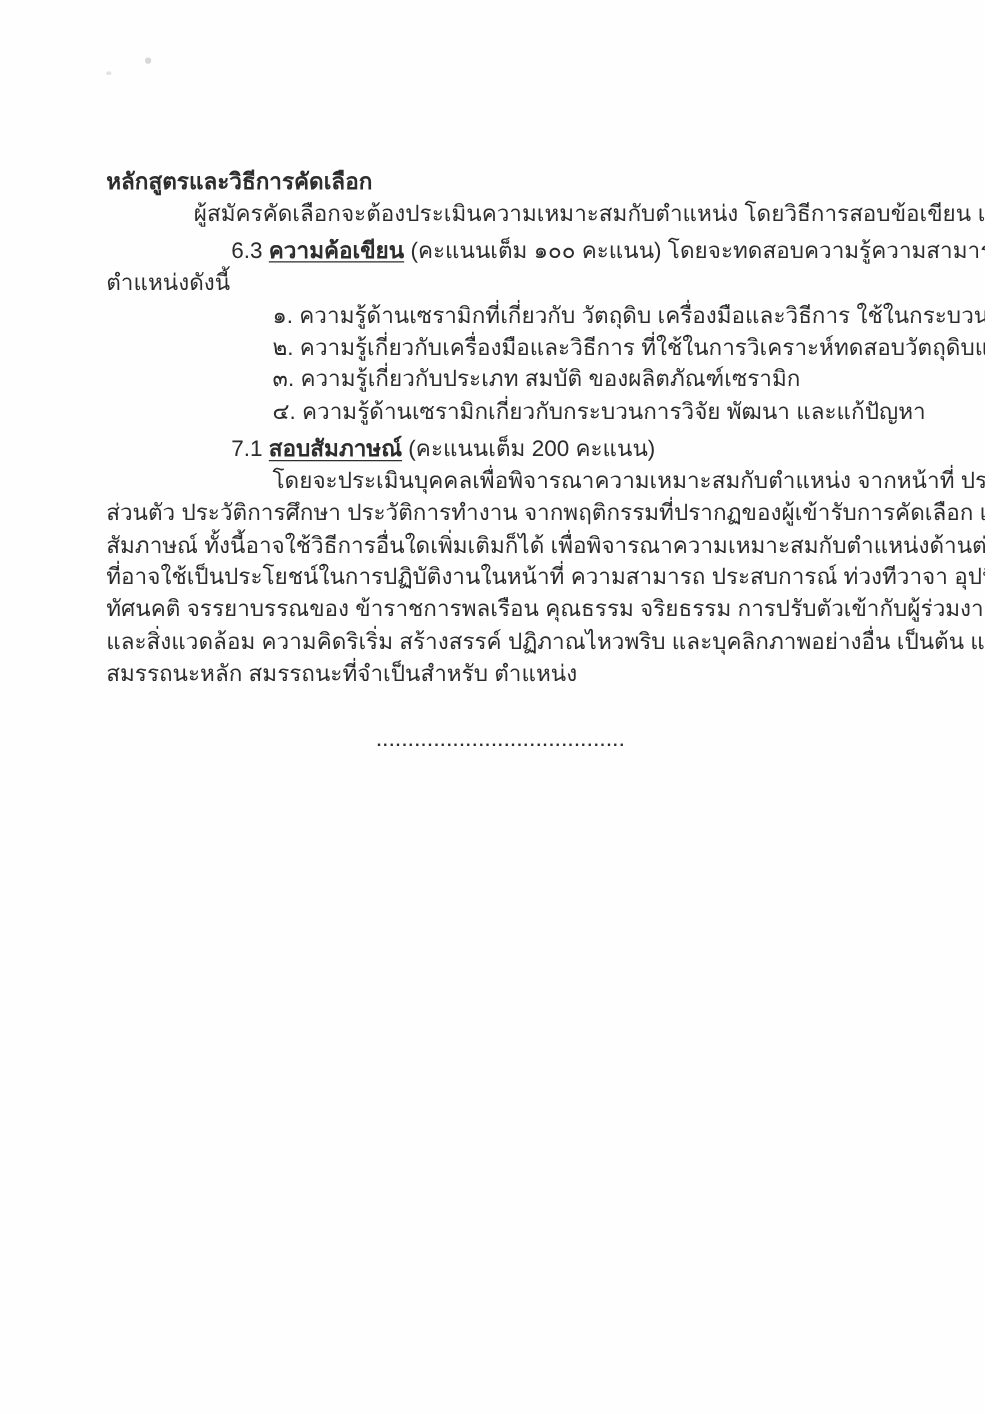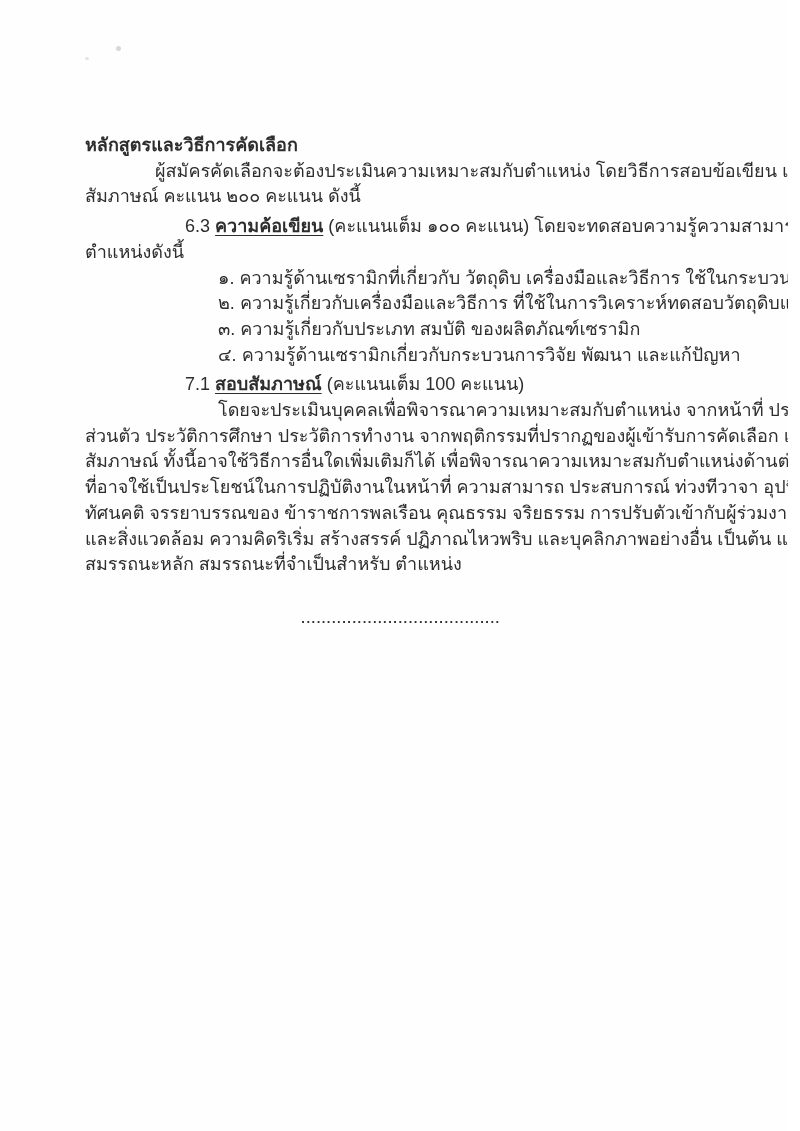--- a/index.html
+++ b/index.html
@@ -63,21 +63,20 @@
 <div class="page">
 
   <div class="smudge s1"></div>
   <div class="smudge s2"></div>
 
   <div class="content">
 
     <div class="line heading">หลักสูตรและวิธีการคัดเลือก</div>
 
     <div class="line ind1">ผู้สมัครคัดเลือกจะต้องประเมินความเหมาะสมกับตำแหน่ง โดยวิธีการสอบข้อเขียน และสอบ</div>
-    <div class="line">สัมภาษณ์ คะแนน ๒๐๐ คะแนน ดังนี้</div>
 
     <div class="line ind2 gap-sm">
       <span>6.3</span>
       <span class="clause-title">ความค้อเขียน</span>
       <span>(คะแนนเต็ม ๑๐๐ คะแนน) โดยจะทดสอบความรู้ความสามารถที่ใช้เฉพาะ</span>
     </div>
     <div class="line">ตำแหน่งดังนี้</div>
 
     <div class="line ind3">
       <span>๑.</span>
@@ -92,21 +91,21 @@
       <span>ความรู้เกี่ยวกับประเภท สมบัติ ของผลิตภัณฑ์เซรามิก</span>
     </div>
     <div class="line ind3">
       <span>๔.</span>
       <span>ความรู้ด้านเซรามิกเกี่ยวกับกระบวนการวิจัย พัฒนา และแก้ปัญหา</span>
     </div>
 
     <div class="line ind2 gap-sm">
       <span>7.1</span>
       <span class="clause-title">สอบสัมภาษณ์</span>
-      <span>(คะแนนเต็ม 100 คะแนน)</span>
+      <span>(คะแนนเต็ม 200 คะแนน)</span>
     </div>
 
     <div class="line ind3">โดยจะประเมินบุคคลเพื่อพิจารณาความเหมาะสมกับตำแหน่ง จากหน้าที่ ประวัติ</div>
     <div class="line">ส่วนตัว ประวัติการศึกษา ประวัติการทำงาน จากพฤติกรรมที่ปรากฏของผู้เข้ารับการคัดเลือก และจากการ</div>
     <div class="line">สัมภาษณ์ ทั้งนี้อาจใช้วิธีการอื่นใดเพิ่มเติมก็ได้ เพื่อพิจารณาความเหมาะสมกับตำแหน่งด้านต่างๆ เช่น ความรู้</div>
     <div class="line">ที่อาจใช้เป็นประโยชน์ในการปฏิบัติงานในหน้าที่ ความสามารถ ประสบการณ์ ท่วงทีวาจา อุปนิสัย อารมณ์</div>
     <div class="line">ทัศนคติ จรรยาบรรณของ ข้าราชการพลเรือน คุณธรรม จริยธรรม การปรับตัวเข้ากับผู้ร่วมงาน รวมทั้งสังคม</div>
     <div class="line">และสิ่งแวดล้อม ความคิดริเริ่ม สร้างสรรค์ ปฏิภาณไหวพริบ และบุคลิกภาพอย่างอื่น เป็นต้น และรวมถึง</div>
     <div class="line">สมรรถนะหลัก สมรรถนะที่จำเป็นสำหรับ ตำแหน่ง</div>
 

